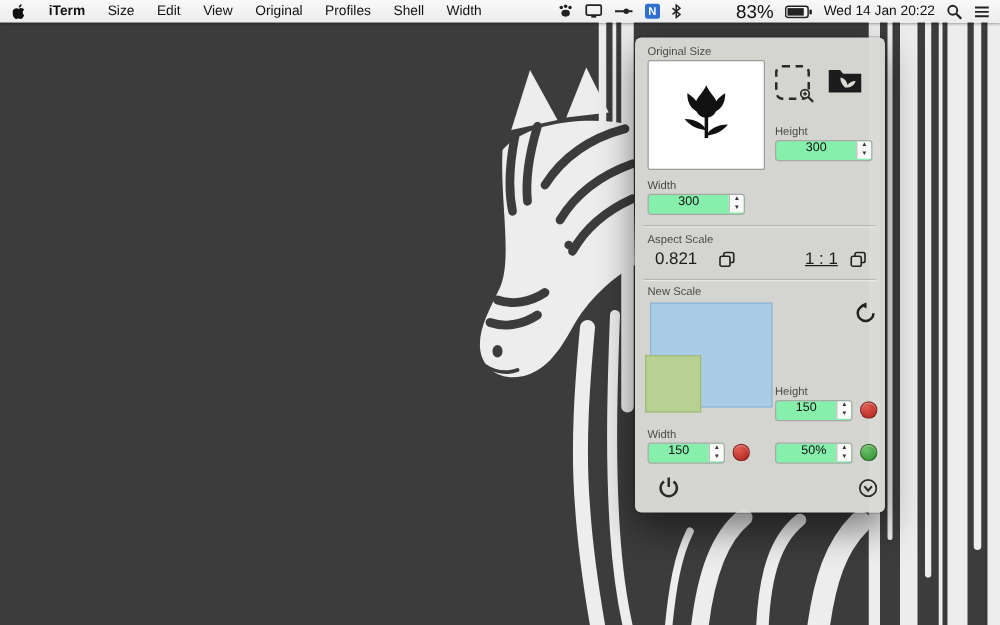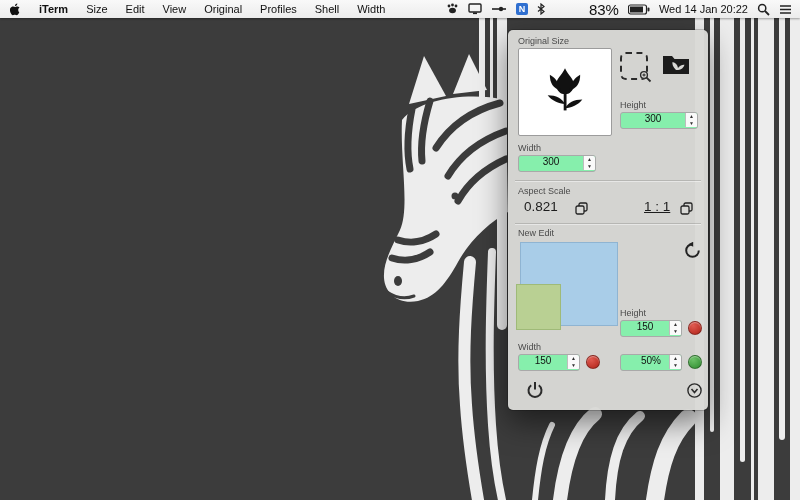--- a/index.html
+++ b/index.html
@@ -250,21 +250,21 @@
     <span class="ratio-num" style="left:136px;top:169px;text-decoration:underline;">1 : 1</span>
     <span class="copy-btn" style="left:172px;top:171px;">
       <svg width="13" height="13" viewBox="0 0 13 13">
         <rect x="4" y="1" width="8" height="8" rx="1.5" fill="none" stroke="#222" stroke-width="1.3"></rect>
         <rect x="1" y="4" width="8" height="8" rx="1.5" fill="#d9d9d6" stroke="#222" stroke-width="1.3"></rect>
       </svg>
     </span>
 
     <div class="divider" style="top:193px;"></div>
 
-    <span class="plabel" style="left:10px;top:198px;">New Edit</span>
+    <span class="plabel" style="left:10px;top:198px;">New Scale</span>
 
     <div class="blue-box"></div>
     <div class="green-box"></div>
 
     <span class="icon-btn" style="left:176px;top:212px;">
       <svg width="17" height="17" viewBox="0 0 17 17">
         <path d="M8.5 2.2 A6.3 6.3 0 1 0 14.8 8.5" fill="none" stroke="#222" stroke-width="2"></path>
         <polygon points="9.2,-0.3 9.2,4.7 4.4,2.2" fill="#222"></polygon>
       </svg>
     </span>

